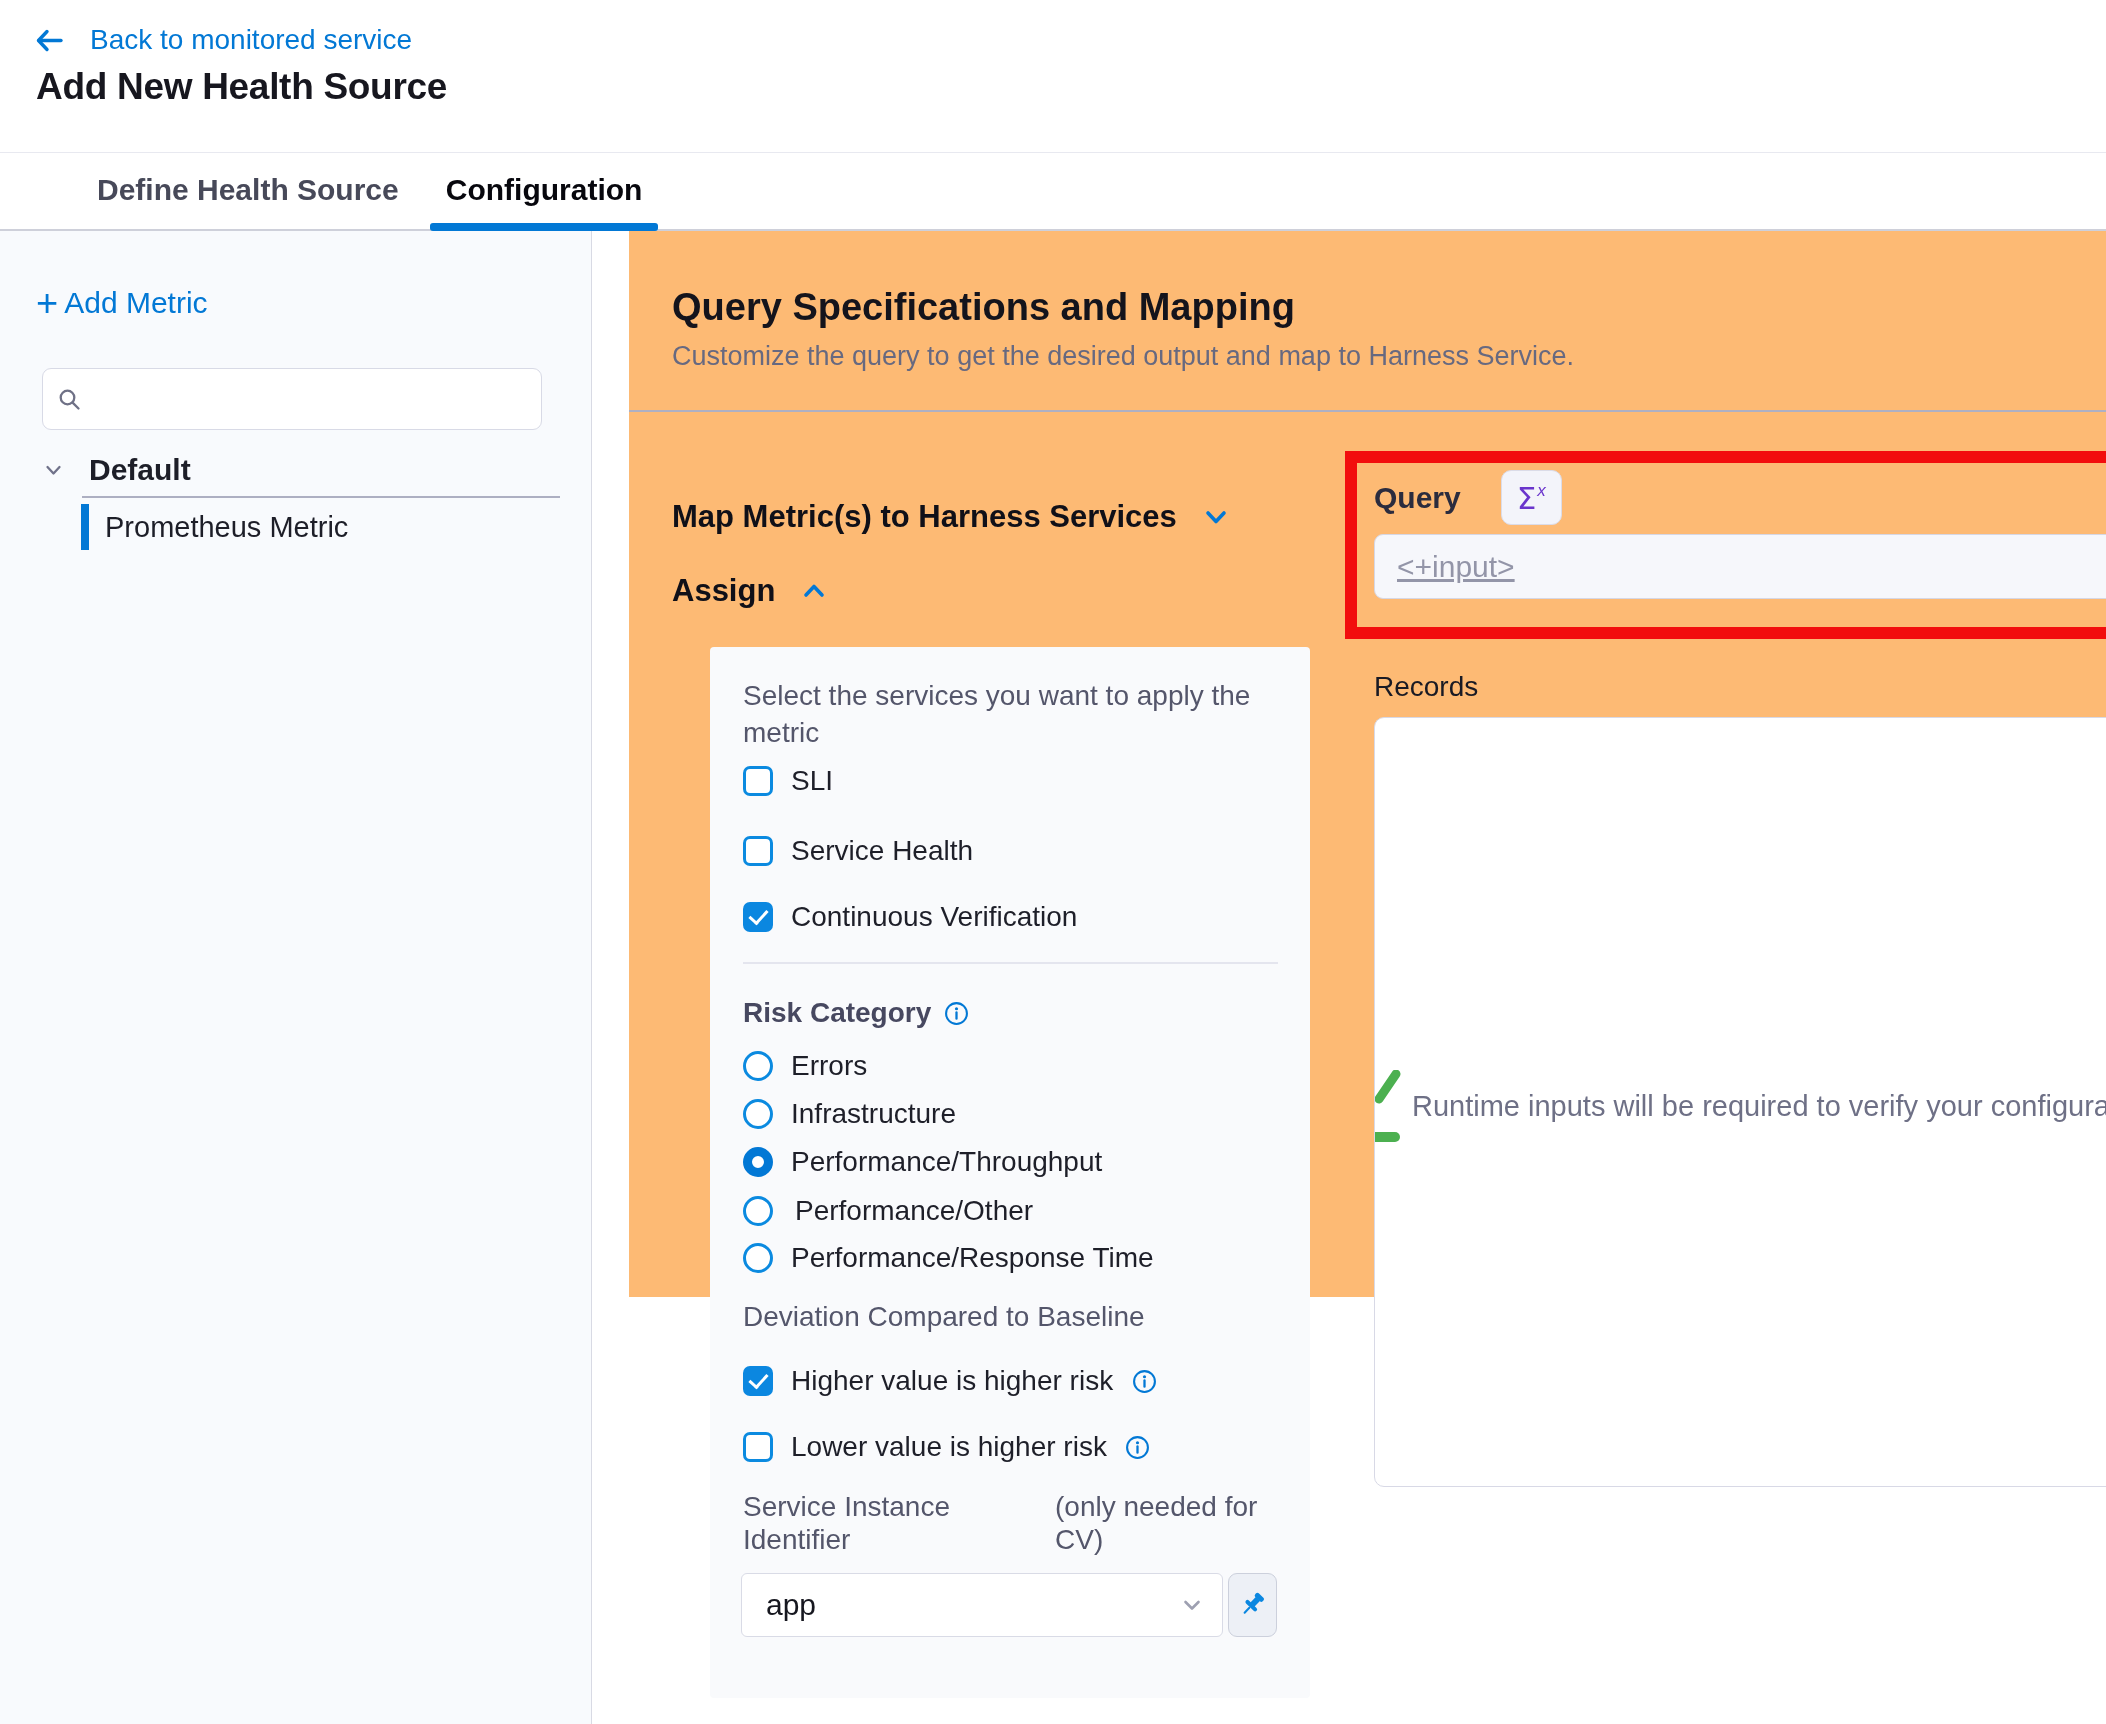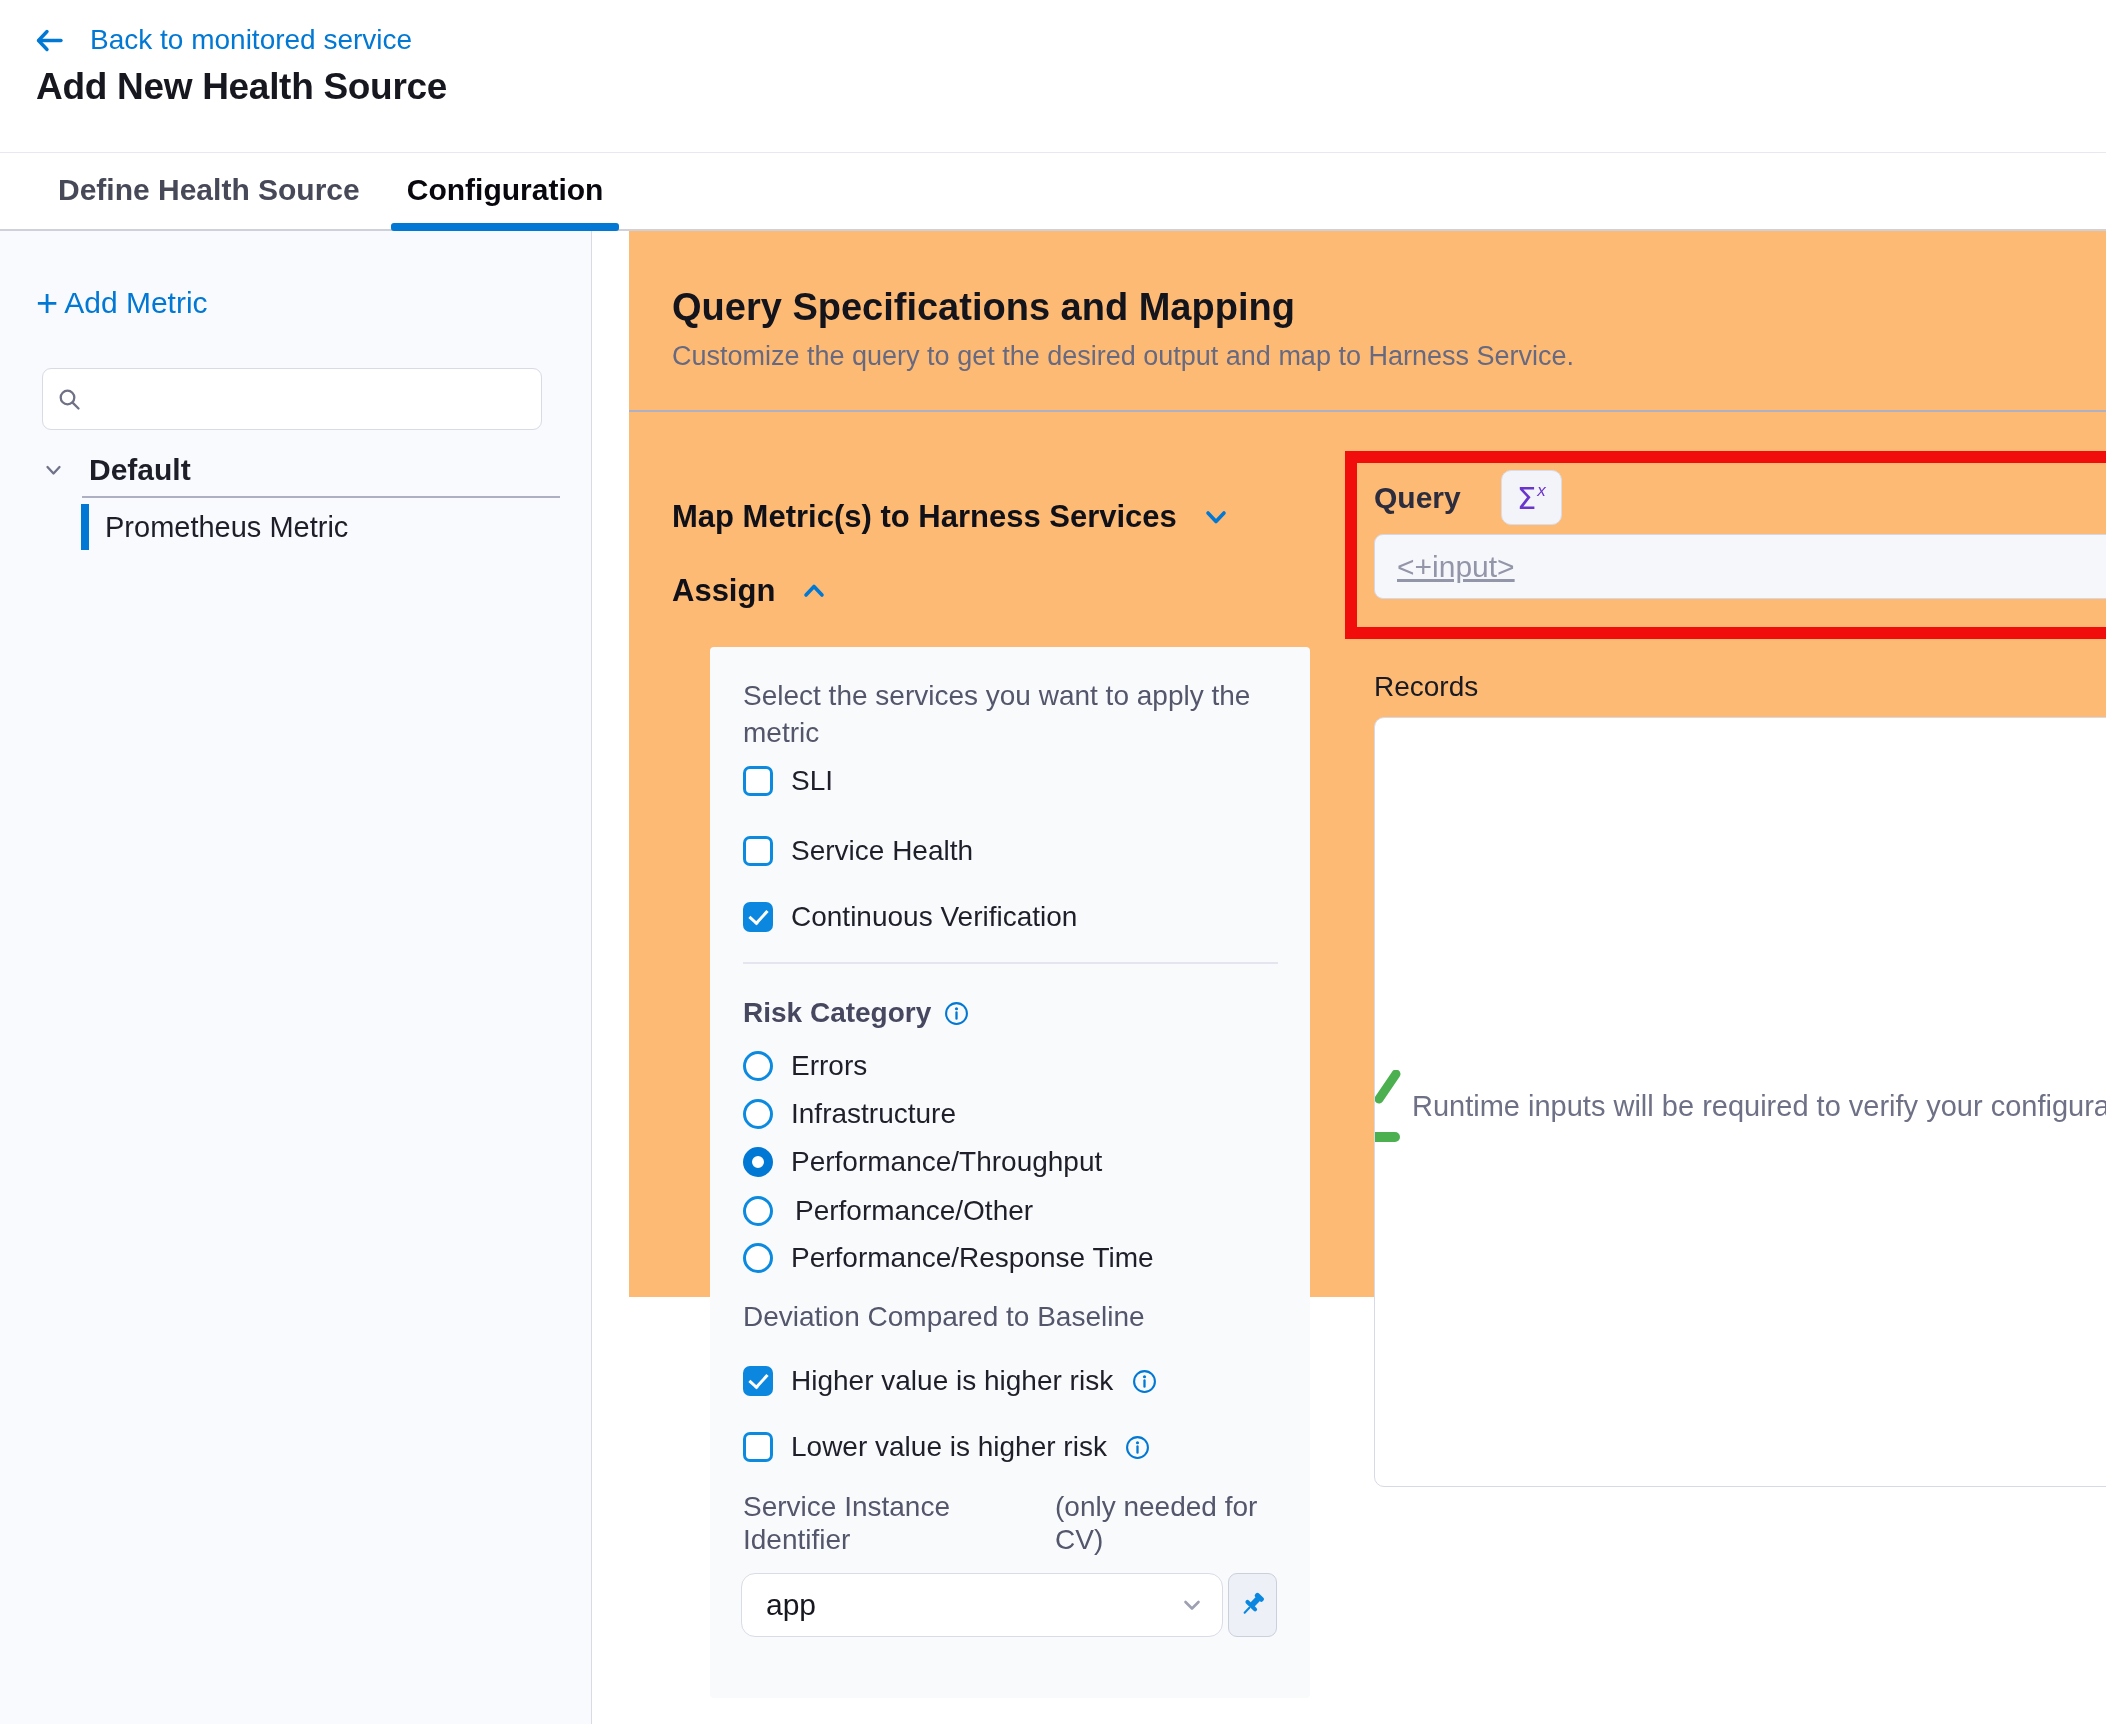--- a/index.html
+++ b/index.html
@@ -8,21 +8,21 @@
 
   
   .header{position:absolute;left:0;top:0;width:2106px;height:152px;background:#fff;}
   .backrow{position:absolute;left:34px;top:24px;display:flex;align-items:center;gap:26px;cursor:pointer;}
   .backrow span{font-size:28px;color:#0278d5;}
   .page-title{position:absolute;left:36px;top:66px;margin:0;font-size:37px;font-weight:700;color:#17171f;letter-spacing:-.3px;}
 
   
   .tabbar{position:absolute;left:0;top:152px;width:2106px;height:79px;background:#fff;box-sizing:border-box;
           border-top:1px solid #e8e9f0;border-bottom:2px solid #ced0da;}
-  .tabs{display:flex;padding-left:58px;gap:47px;height:100%;}
+  .tabs{display:flex;padding-left:97px;gap:47px;height:100%;}
   .tab{font-size:30px;font-weight:700;color:#474959;line-height:74px;position:relative;cursor:pointer;}
   .tab.active{color:#07070d;}
   .tab.active::after{content:"";position:absolute;left:-16px;right:-16px;bottom:-2px;height:8px;background:#0278d5;border-radius:3px;}
 
   
   .sidebar{position:absolute;left:0;top:231px;width:592px;height:1493px;background:#f8fafd;box-sizing:border-box;
            border-right:1.5px solid #d8dae4;}
   .addmetric{position:absolute;left:36px;top:55px;display:flex;align-items:center;cursor:pointer;color:#0278d5;}
   .addmetric .plus{font-size:38px;font-weight:400;margin-right:6px;line-height:30px;}
   .addmetric .amlabel{font-size:30px;}
@@ -72,21 +72,21 @@
   .radio.selected{border-width:9.5px;border-color:#0278d5;}
   .pdivider{position:absolute;left:33px;top:315px;width:535px;height:2px;background:#e4e5ee;}
   .risklabelrow{position:absolute;left:33px;top:350px;display:flex;align-items:center;gap:12px;}
   .risklabelrow .risklabel{font-size:28px;font-weight:700;color:#474860;}
   .devlabel{position:absolute;left:33px;top:654px;margin:0;font-size:28px;color:#54566b;}
   .info{display:inline-flex;width:26px;height:26px;align-items:center;justify-content:center;cursor:pointer;flex:0 0 auto;}
   .siirow{position:absolute;left:33px;top:843px;}
   .siilabel{position:absolute;left:0;top:0;width:250px;font-size:28px;line-height:33px;color:#54566b;}
   .siinote{position:absolute;left:312px;top:0;width:220px;font-size:28px;line-height:33px;color:#54566b;}
   .siiselect{position:absolute;left:31px;top:926px;width:482px;height:64px;background:#fff;border:1.5px solid #d9dbe6;
-      border-radius:14px;box-sizing:border-box;display:flex;align-items:center;padding:0 18px 0 24px;cursor:pointer;}
+      border-radius:6px;box-sizing:border-box;display:flex;align-items:center;padding:0 18px 0 24px;cursor:pointer;}
   .siiselect .selvalue{font-size:30px;color:#16171f;flex:1;}
   .pinbtn{position:absolute;left:518px;top:926px;width:49px;height:64px;background:#edf0f6;border:1.5px solid #ccd0dc;
       border-radius:9px;box-sizing:border-box;display:flex;align-items:center;justify-content:center;cursor:pointer;padding:0;}
 
   
   .querybox{position:absolute;left:716px;top:220px;width:787px;height:188px;box-sizing:border-box;border:12px solid #f20d0d;}
   .qrow{position:absolute;left:17px;top:7px;display:flex;align-items:center;}
   .qlabel{font-size:30px;font-weight:700;color:#2b2c3e;}
   .sigmabtn{margin-left:40px;width:61px;height:55px;background:#f3f4fa;border:1.5px solid #dbdce8;border-radius:10px;
       box-sizing:border-box;display:flex;align-items:center;justify-content:center;cursor:pointer;padding:0;}

